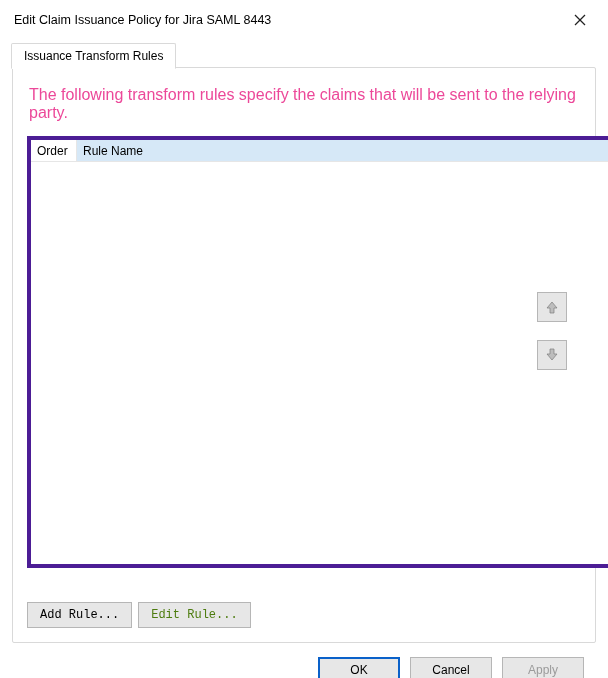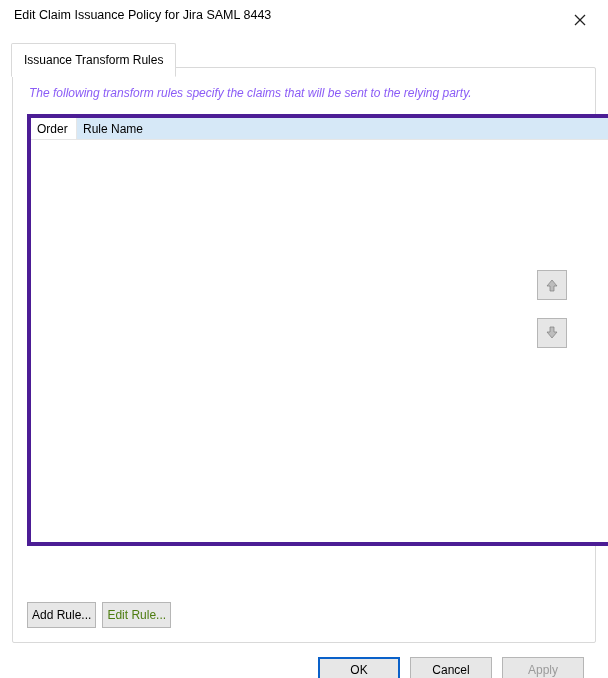--- a/index.html
+++ b/index.html
@@ -9,20 +9,21 @@
       font-family: "Segoe UI", Tahoma, sans-serif;
       font-size: 12px;
       background: #ffffff;
       width: 608px;
       height: 678px;
       overflow: hidden;
       color: #000;
     }
     .titlebar {
       display: flex;
+      align-items: center;
       justify-content: space-between;
       padding: 8px 12px 10px 14px;
     }
     .title-text {
       font-size: 12.5px;
       color: #000;
     }
     .close-btn {
       width: 32px;
       height: 24px;
@@ -39,45 +40,44 @@
     }
     .tabstrip {
       position: relative;
       height: 26px;
     }
     .tab {
       position: absolute;
       left: -1px;
       top: 1px;
       height: 26px;
-      padding: 16px 12px;
+      padding: 8px 12px;
       display: flex;
       align-items: center;
       background: #fff;
       border: 1px solid #d9d9d9;
       border-bottom: 1px solid #fff;
       font-size: 12px;
       color: #000;
       z-index: 2;
       border-top-left-radius: 2px;
       border-top-right-radius: 2px;
     }
     .tab-panel {
       border: 1px solid #d9d9d9;
       border-radius: 2px;
       margin-top: -1px;
       padding: 14px 14px 14px 14px;
       position: relative;
       height: 576px;
     }
     .description {
-      font-size: 12px;
-      color: #8b5cf6;
+      font-size: 16px;
+      color: #ec4899;
       margin: 4px 2px 0 2px;
-      font-style: italic;
     }
     .rules-area {
       position: relative;
       margin-top: 14px;
     }
     .rules-table {
       width: 599px;
       height: 432px;
       border: 4px solid #4c1d95;
       background: #fff;
@@ -124,22 +124,22 @@
 
     .rule-buttons {
       display: flex;
       gap: 6px;
       position: absolute;
       left: 14px;
       bottom: 14px;
     }
     .rule-buttons button {
       height: 26px;
-      padding: 0 4px;
-      font-family: Liberation Sans, sans-serif;
+      padding: 0 12px;
+      font-family: Liberation Mono, monospace;
       font-size: 12px;
       border: 1px solid #b6b6b6;
       background: #e7e7e7;
       cursor: pointer;
     }
     .rule-buttons button.disabled {
       color: #4d7c0f;
       cursor: default;
     }
 

